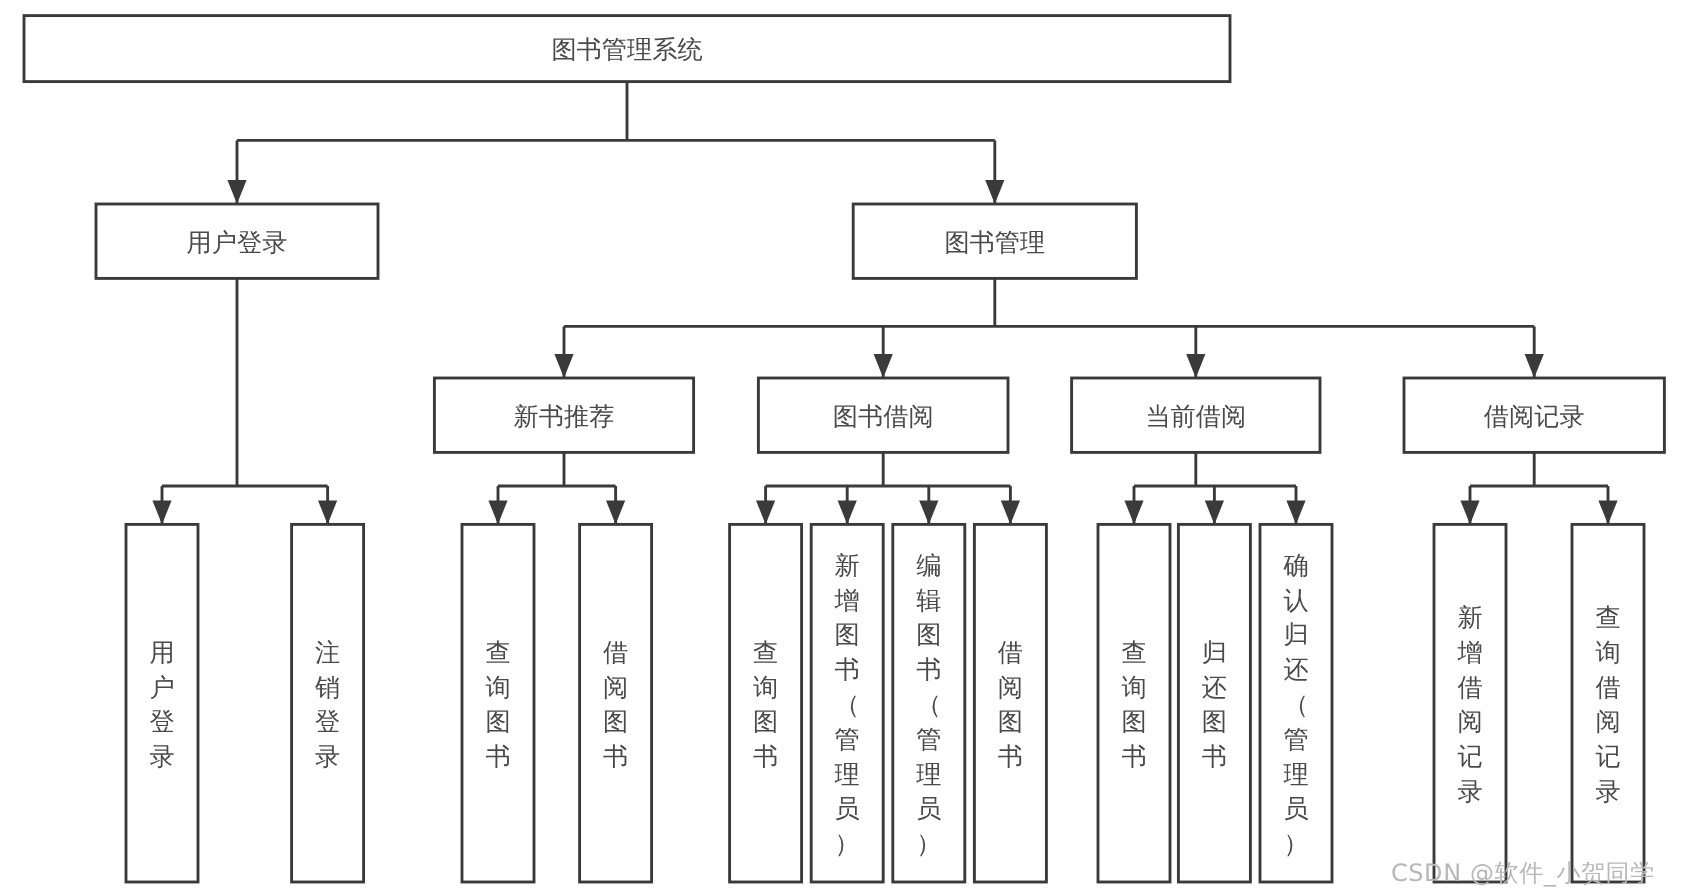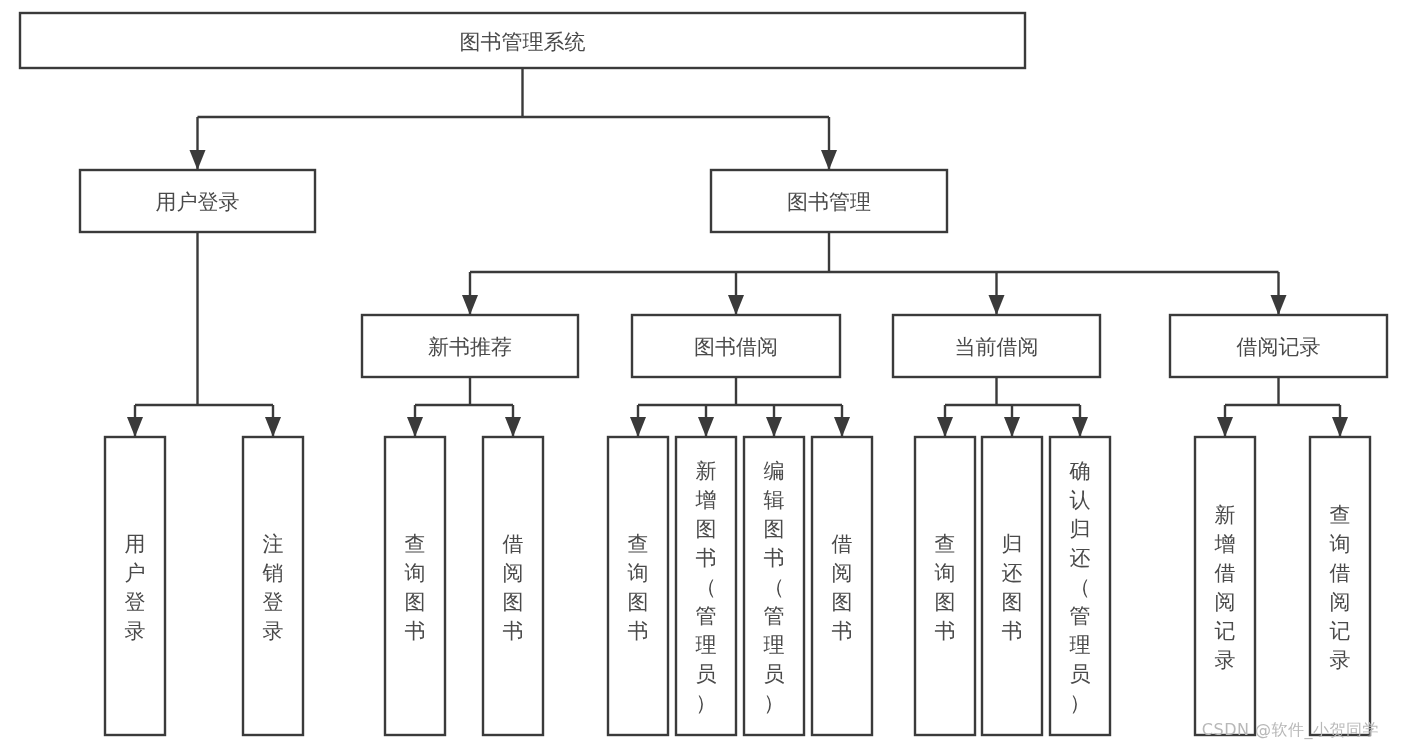--- a/index.html
+++ b/index.html
@@ -52,21 +52,21 @@
     fill: #4a4a4a;
     font-family: "DejaVu Sans", "Liberation Sans", sans-serif;
     font-size: 21px;
     text-anchor: middle;
   }
   .watermark {
     position: absolute;
     right: 14px;
     bottom: 6px;
     font-family: "DejaVu Sans", "Liberation Sans", sans-serif;
-    font-size: 16px;
+    font-size: 20px;
     color: #b8b8b8;
     white-space: nowrap;
     letter-spacing: 0.5px;
   }
 </style>
 </head>
 <body>
 
 <div id="diagram-root">
   <svg id="tree-svg" viewBox="0 0 1405 747">

